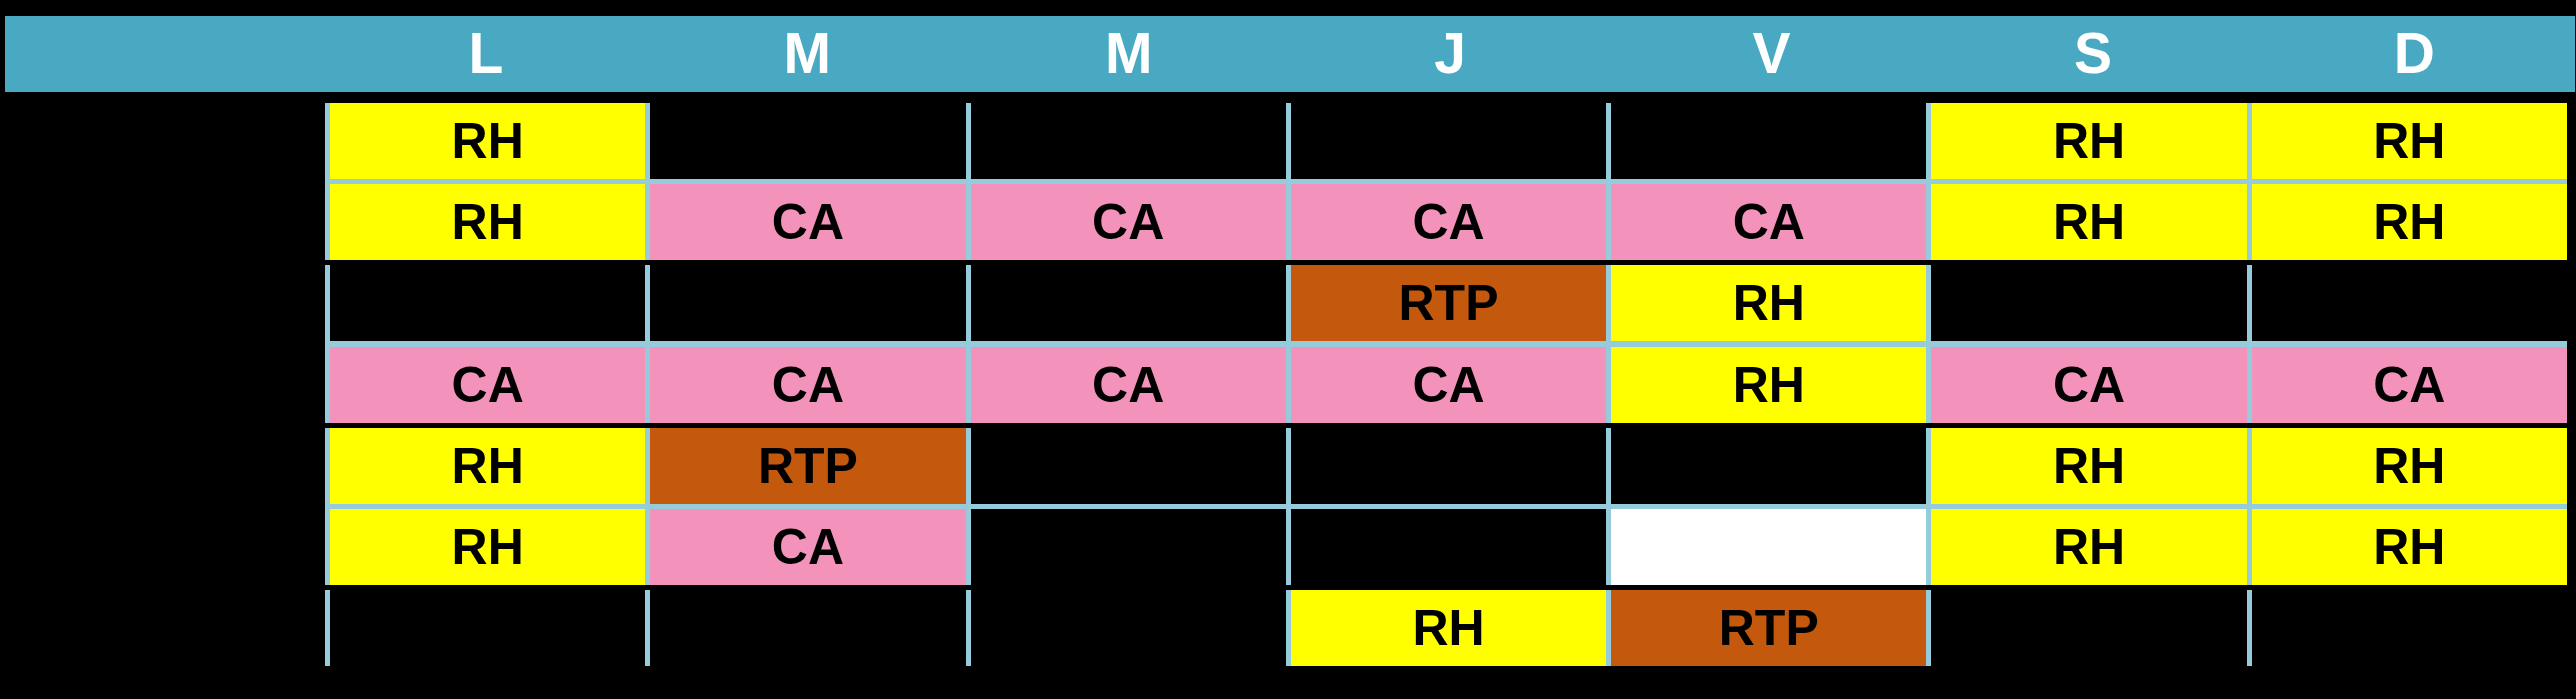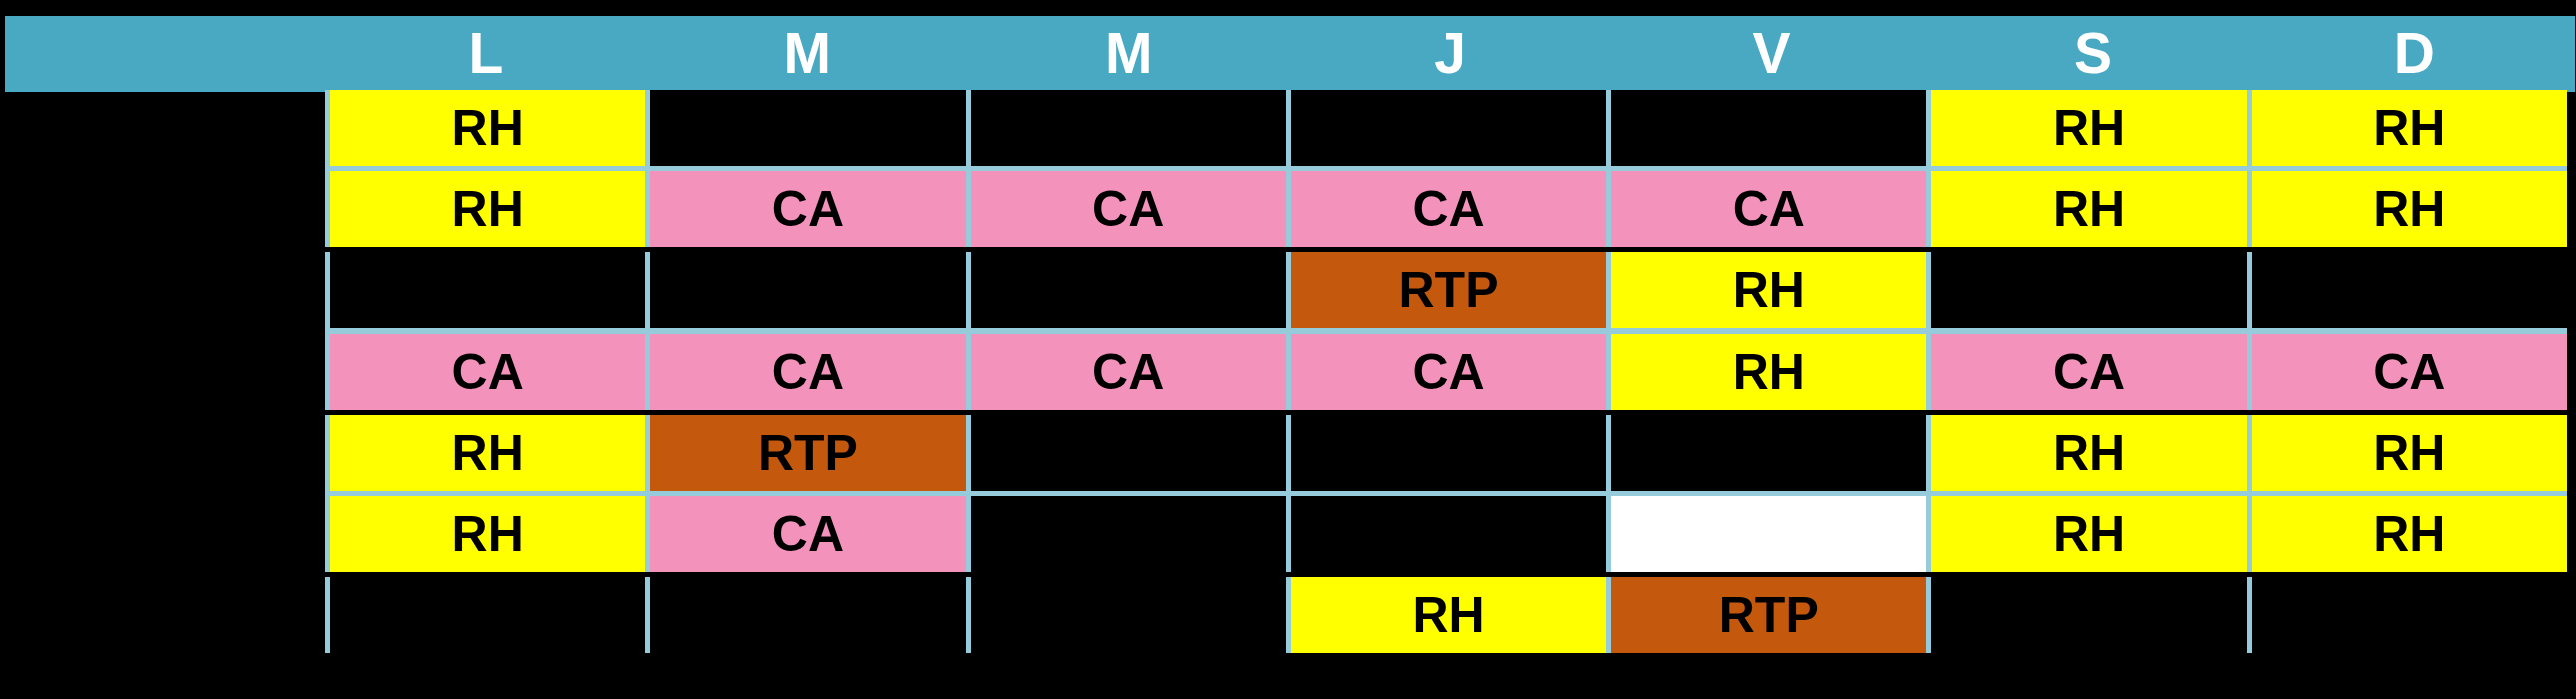--- a/index.html
+++ b/index.html
@@ -41,21 +41,21 @@
     color: var(--header-text, #FFFFFF);
     font-weight: 700;
     font-size: 57px;
     line-height: 1;
     user-select: none;
   }
   
   .grid {
     position: absolute;
     left: 325px;
-    top: 90px;
+    top: 103px;
     width: 2242px;
   }
   .grid-row {
     display: flex;
     height: 76px;
   }
   .cell {
     flex: 1 1 0;
     box-sizing: border-box;
     border-left: 5.2px solid var(--border-color, #96CBDC);

